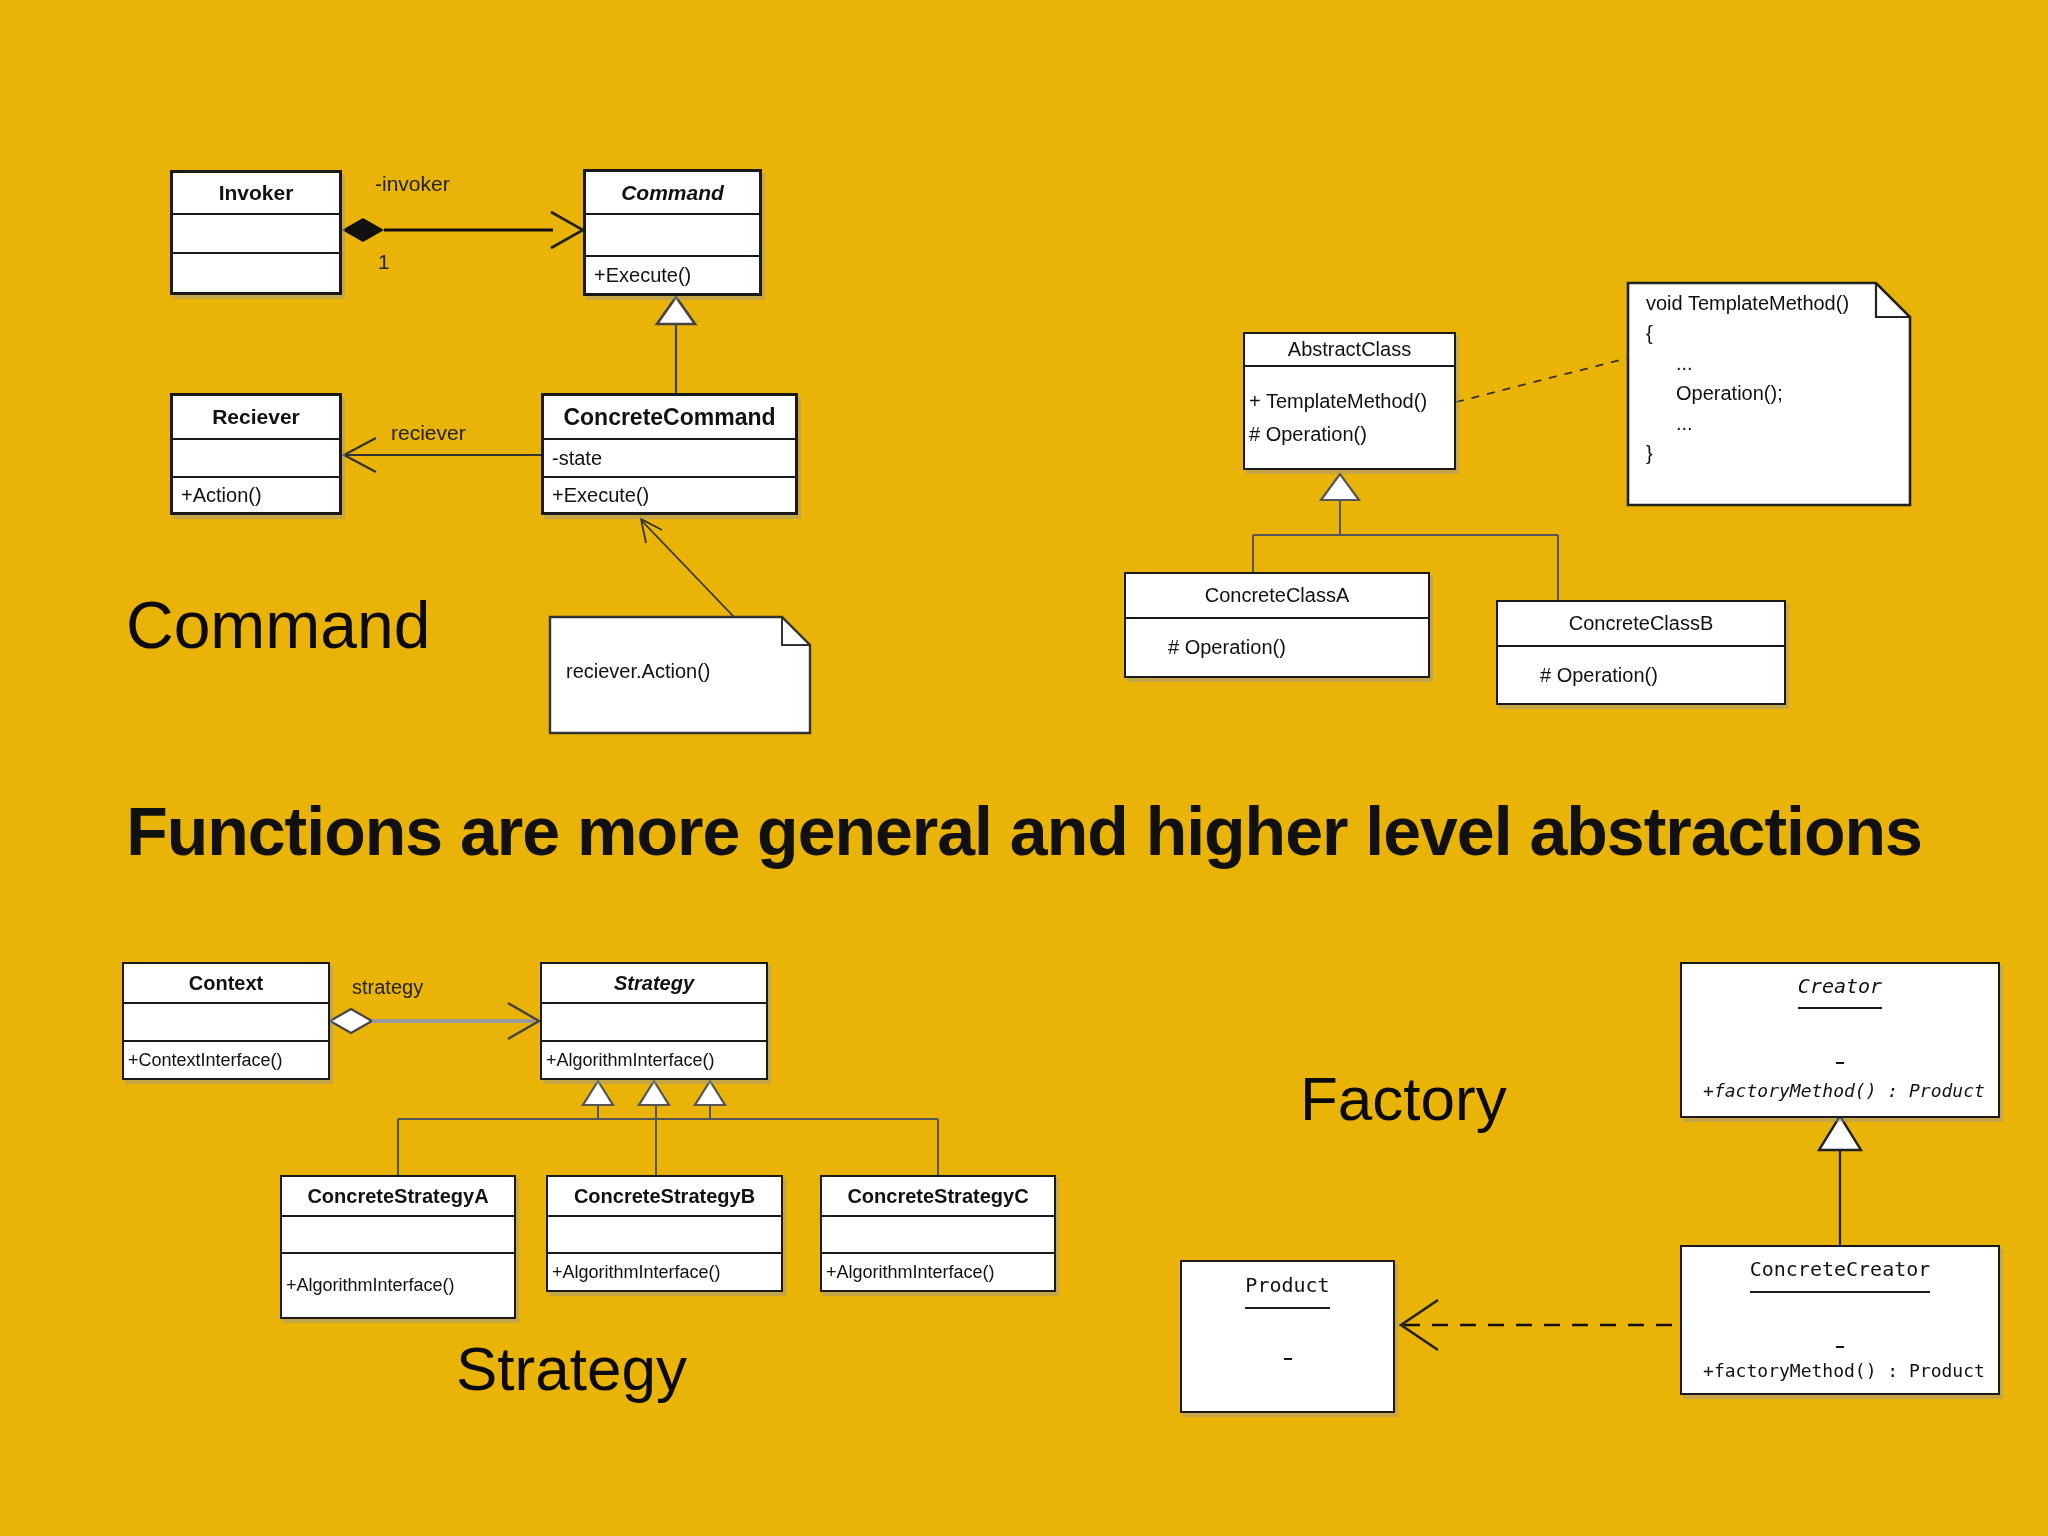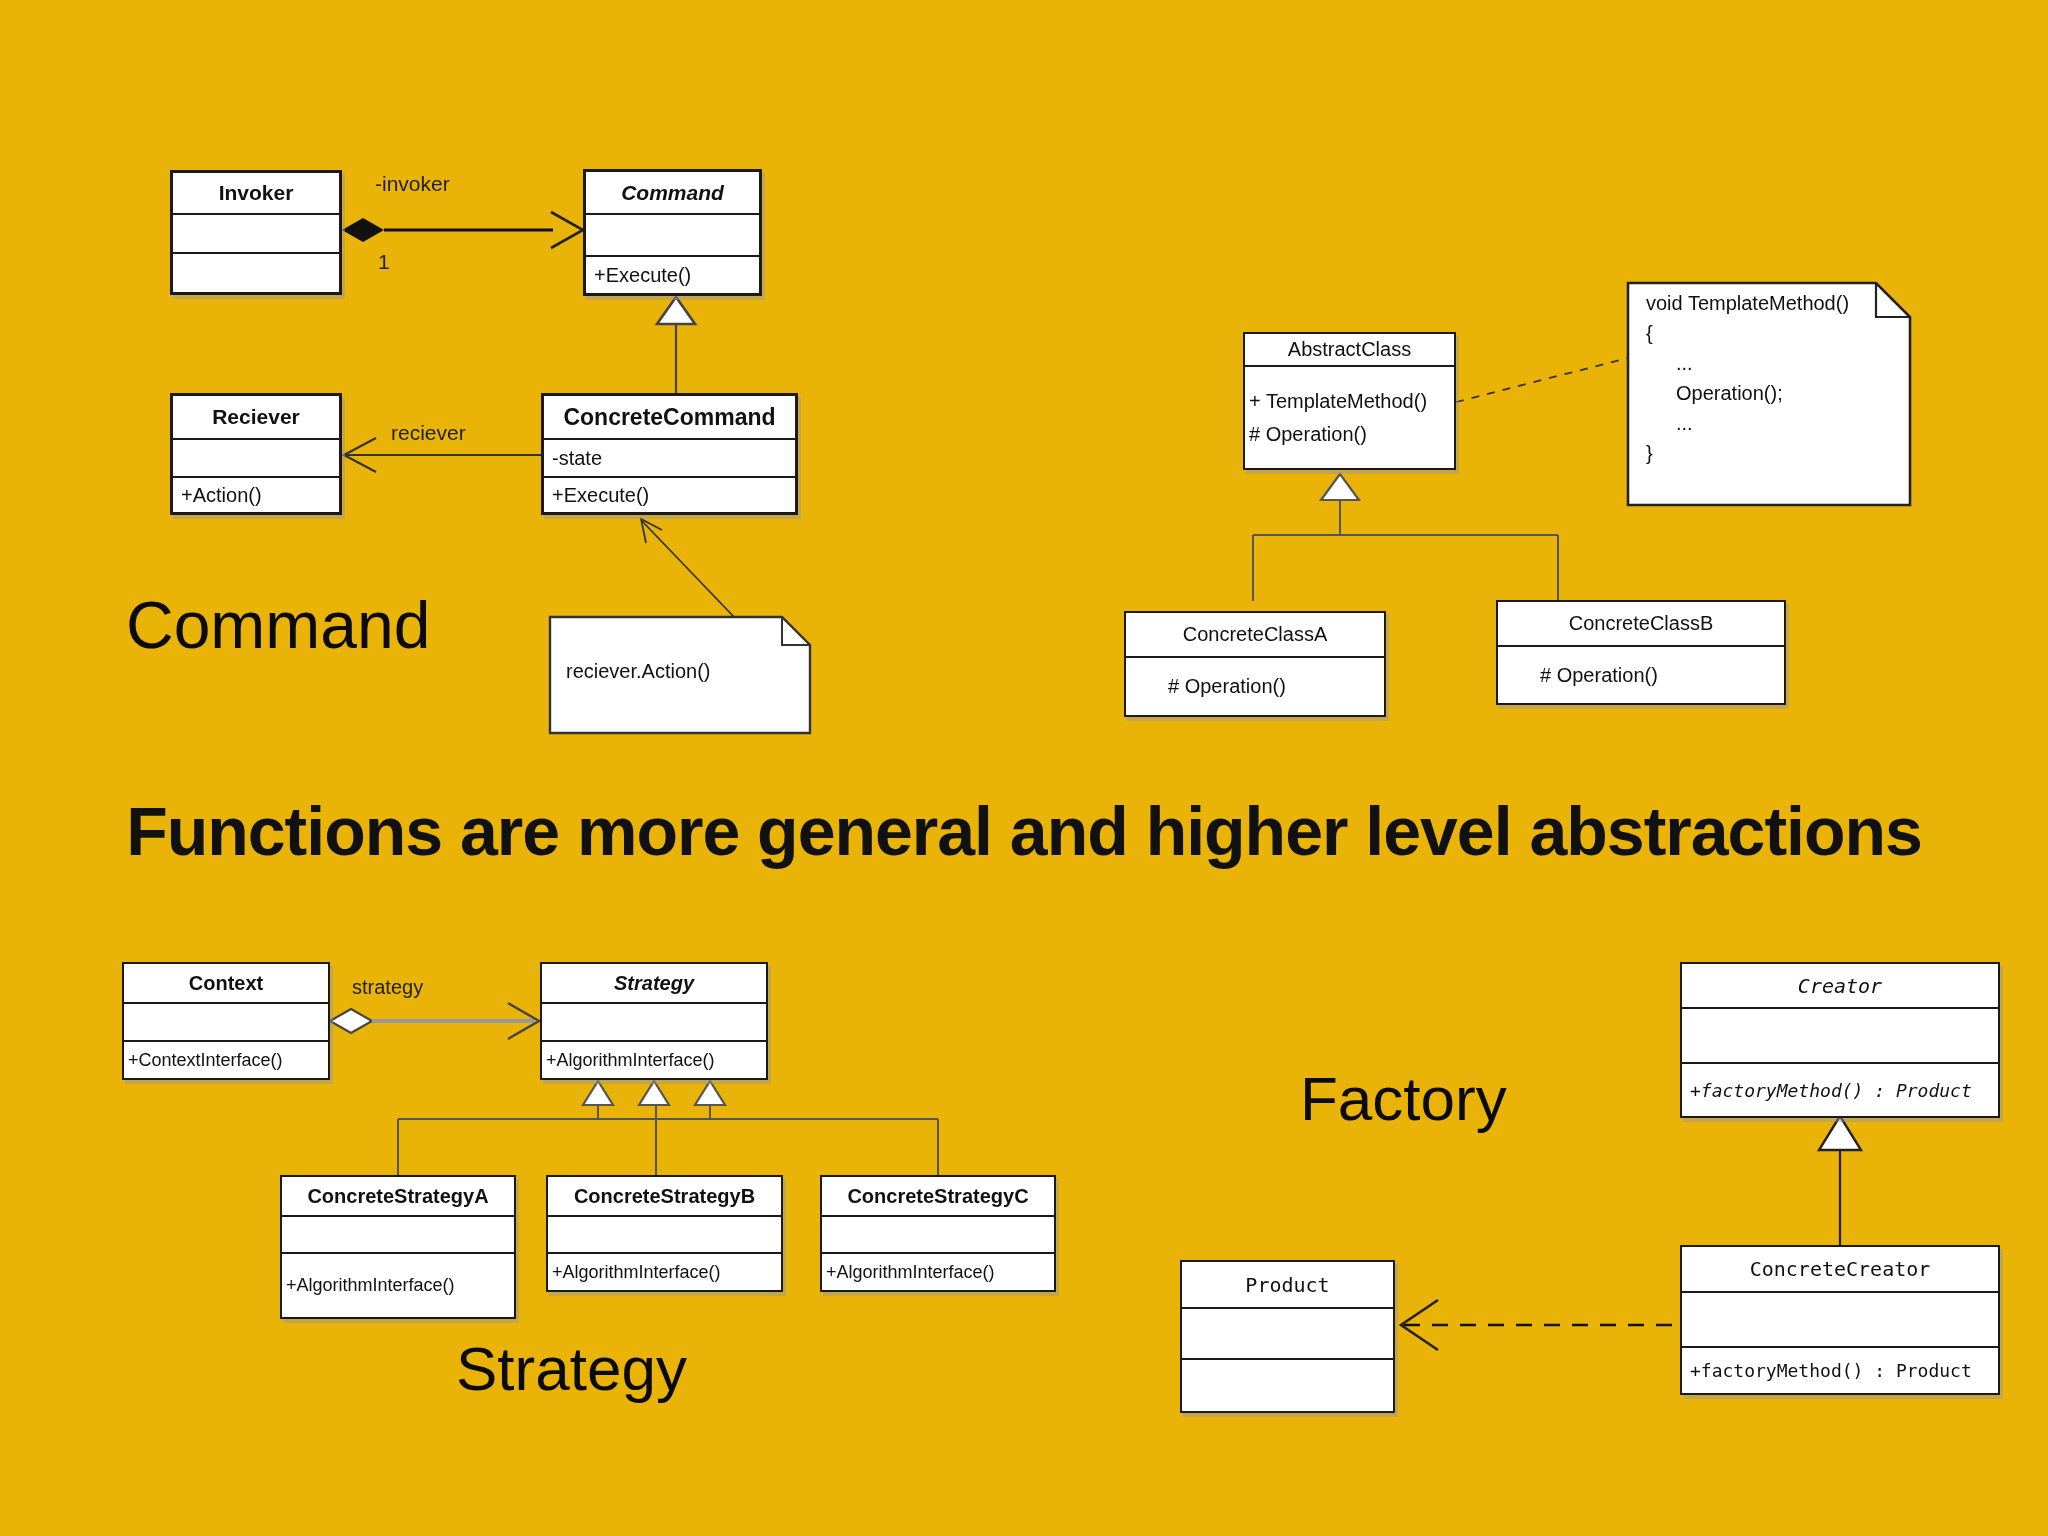--- a/index.html
+++ b/index.html
@@ -9,21 +9,21 @@
   .cls{position:absolute;z-index:2;background:#fff;border:3px solid #1a1a1a;
        box-shadow:3px 4px 0 rgba(150,150,150,.45);box-sizing:border-box;display:flex;flex-direction:column;}
   .cls .t{display:flex;align-items:center;justify-content:center;border-bottom:2px solid #1a1a1a;
           font-weight:bold;font-size:21px;box-sizing:border-box;}
   .cls .m{border-bottom:2px solid #1a1a1a;display:flex;align-items:center;padding-left:8px;
           font-size:20px;box-sizing:border-box;}
   .cls .o{flex:1;display:flex;flex-direction:column;justify-content:center;padding-left:8px;
           font-size:20px;box-sizing:border-box;}
   .i{font-style:italic;}
   .reg .t{font-weight:normal;}
-  .mono{font-family:"DejaVu Sans Mono", monospace;}
+  .mono{font-family:"DejaVu Sans Mono", monospace;align-items:center;}
   .mono .t{font-size:20px;}
   .mono .m,.mono .o{font-size:18px;}
   .small .o{font-size:18px;padding-left:4px;}
   .small .m{padding-left:4px;}
   .note{position:absolute;z-index:3;font-size:20px;color:#111;}
   .biglabel{position:absolute;z-index:2;font-size:62px;line-height:1;color:#0b0b0b;white-space:nowrap;}
   .center-text{position:absolute;left:0;right:0;text-align:center;font-size:68px;font-weight:bold;
                letter-spacing:-1px;white-space:nowrap;z-index:2;}
   .wirelabel{position:absolute;z-index:2;font-size:21px;color:#222;white-space:nowrap;}
   .note-lines div{line-height:30px;white-space:nowrap;}
@@ -142,21 +142,21 @@
 
   <div class="note note-lines" style="left:1646px;top:288px;width:250px">
     <div>void TemplateMethod()</div>
     <div>{</div>
     <div>...</div>
     <div>Operation();</div>
     <div>...</div>
     <div>}</div>
   </div>
 
-  <div class="cls reg" style="left:1124px;top:611px;width:262px;height:106px;border-width:2.5px">
+  <div class="cls reg" style="left:1124px;top:572px;width:306px;height:106px;border-width:2.5px">
     <div class="t" style="height:45px;font-size:20px">ConcreteClassA</div>
     <div class="o" style="padding-left:42px">
       <span># Operation()</span>
     </div>
   </div>
 
   <div class="cls reg" style="left:1496px;top:600px;width:290px;height:105px;border-width:2.5px">
     <div class="t" style="height:45px;font-size:20px">ConcreteClassB</div>
     <div class="o" style="padding-left:42px">
       <span># Operation()</span>

